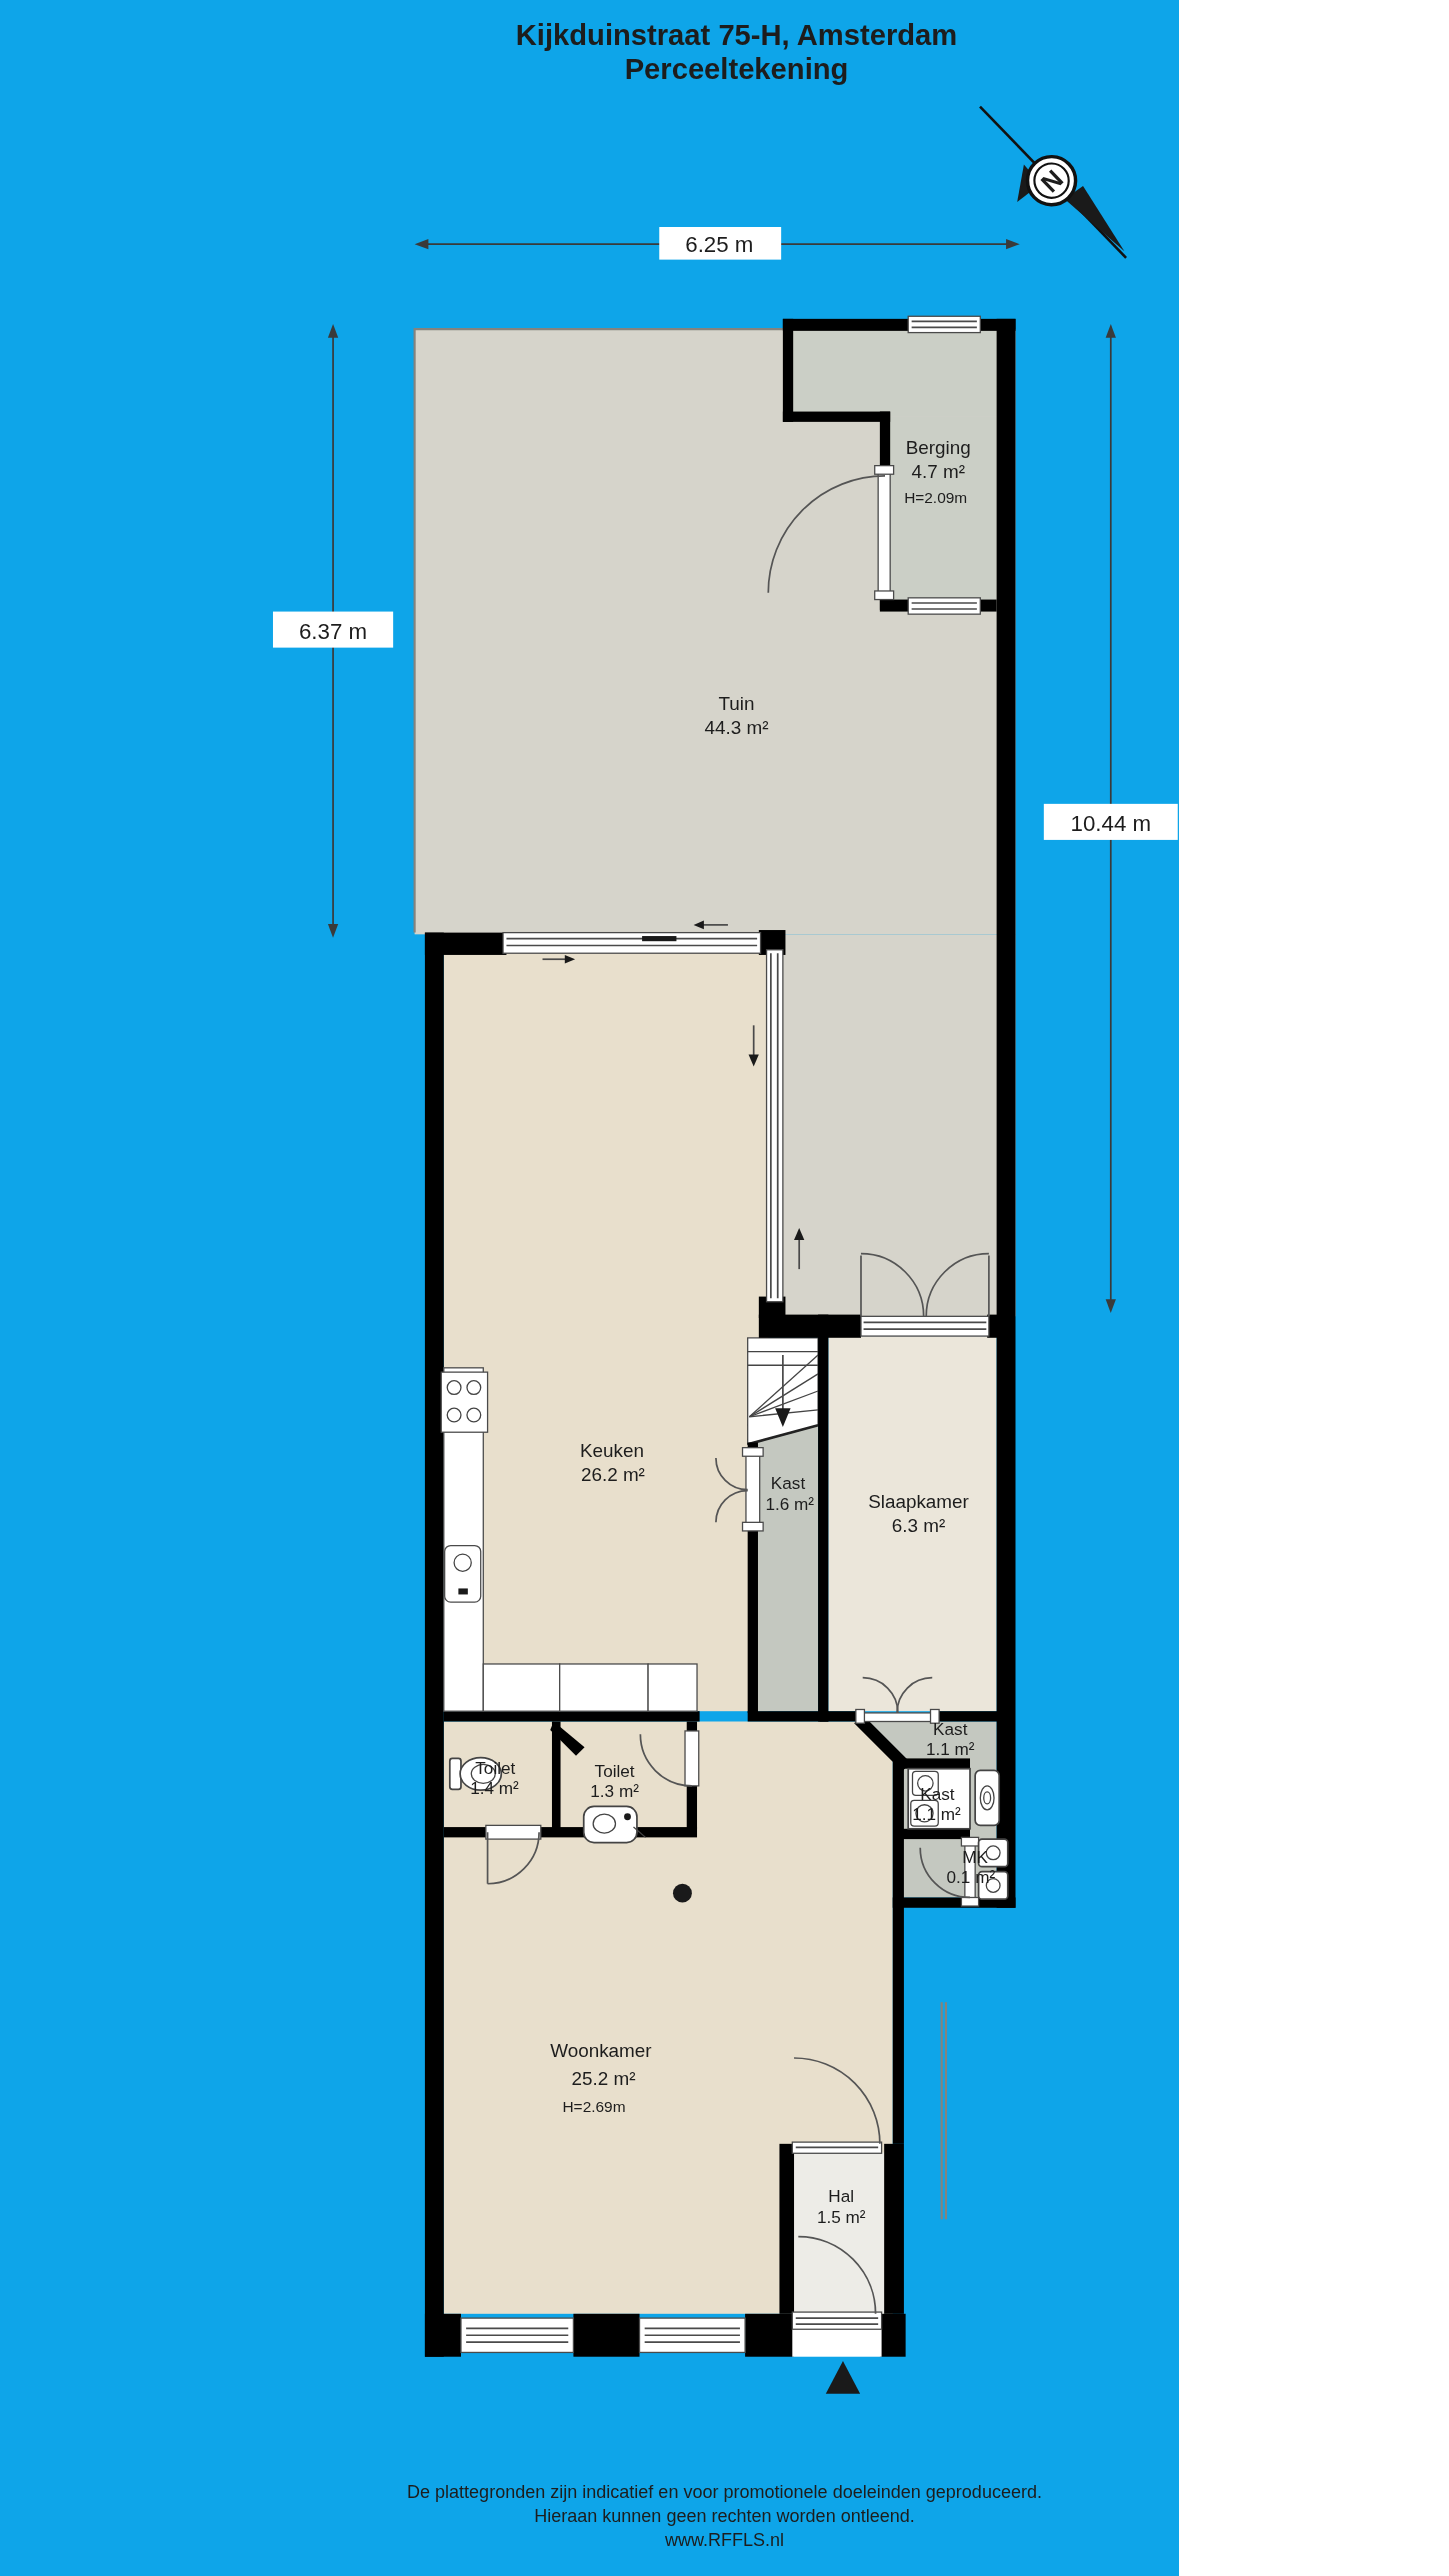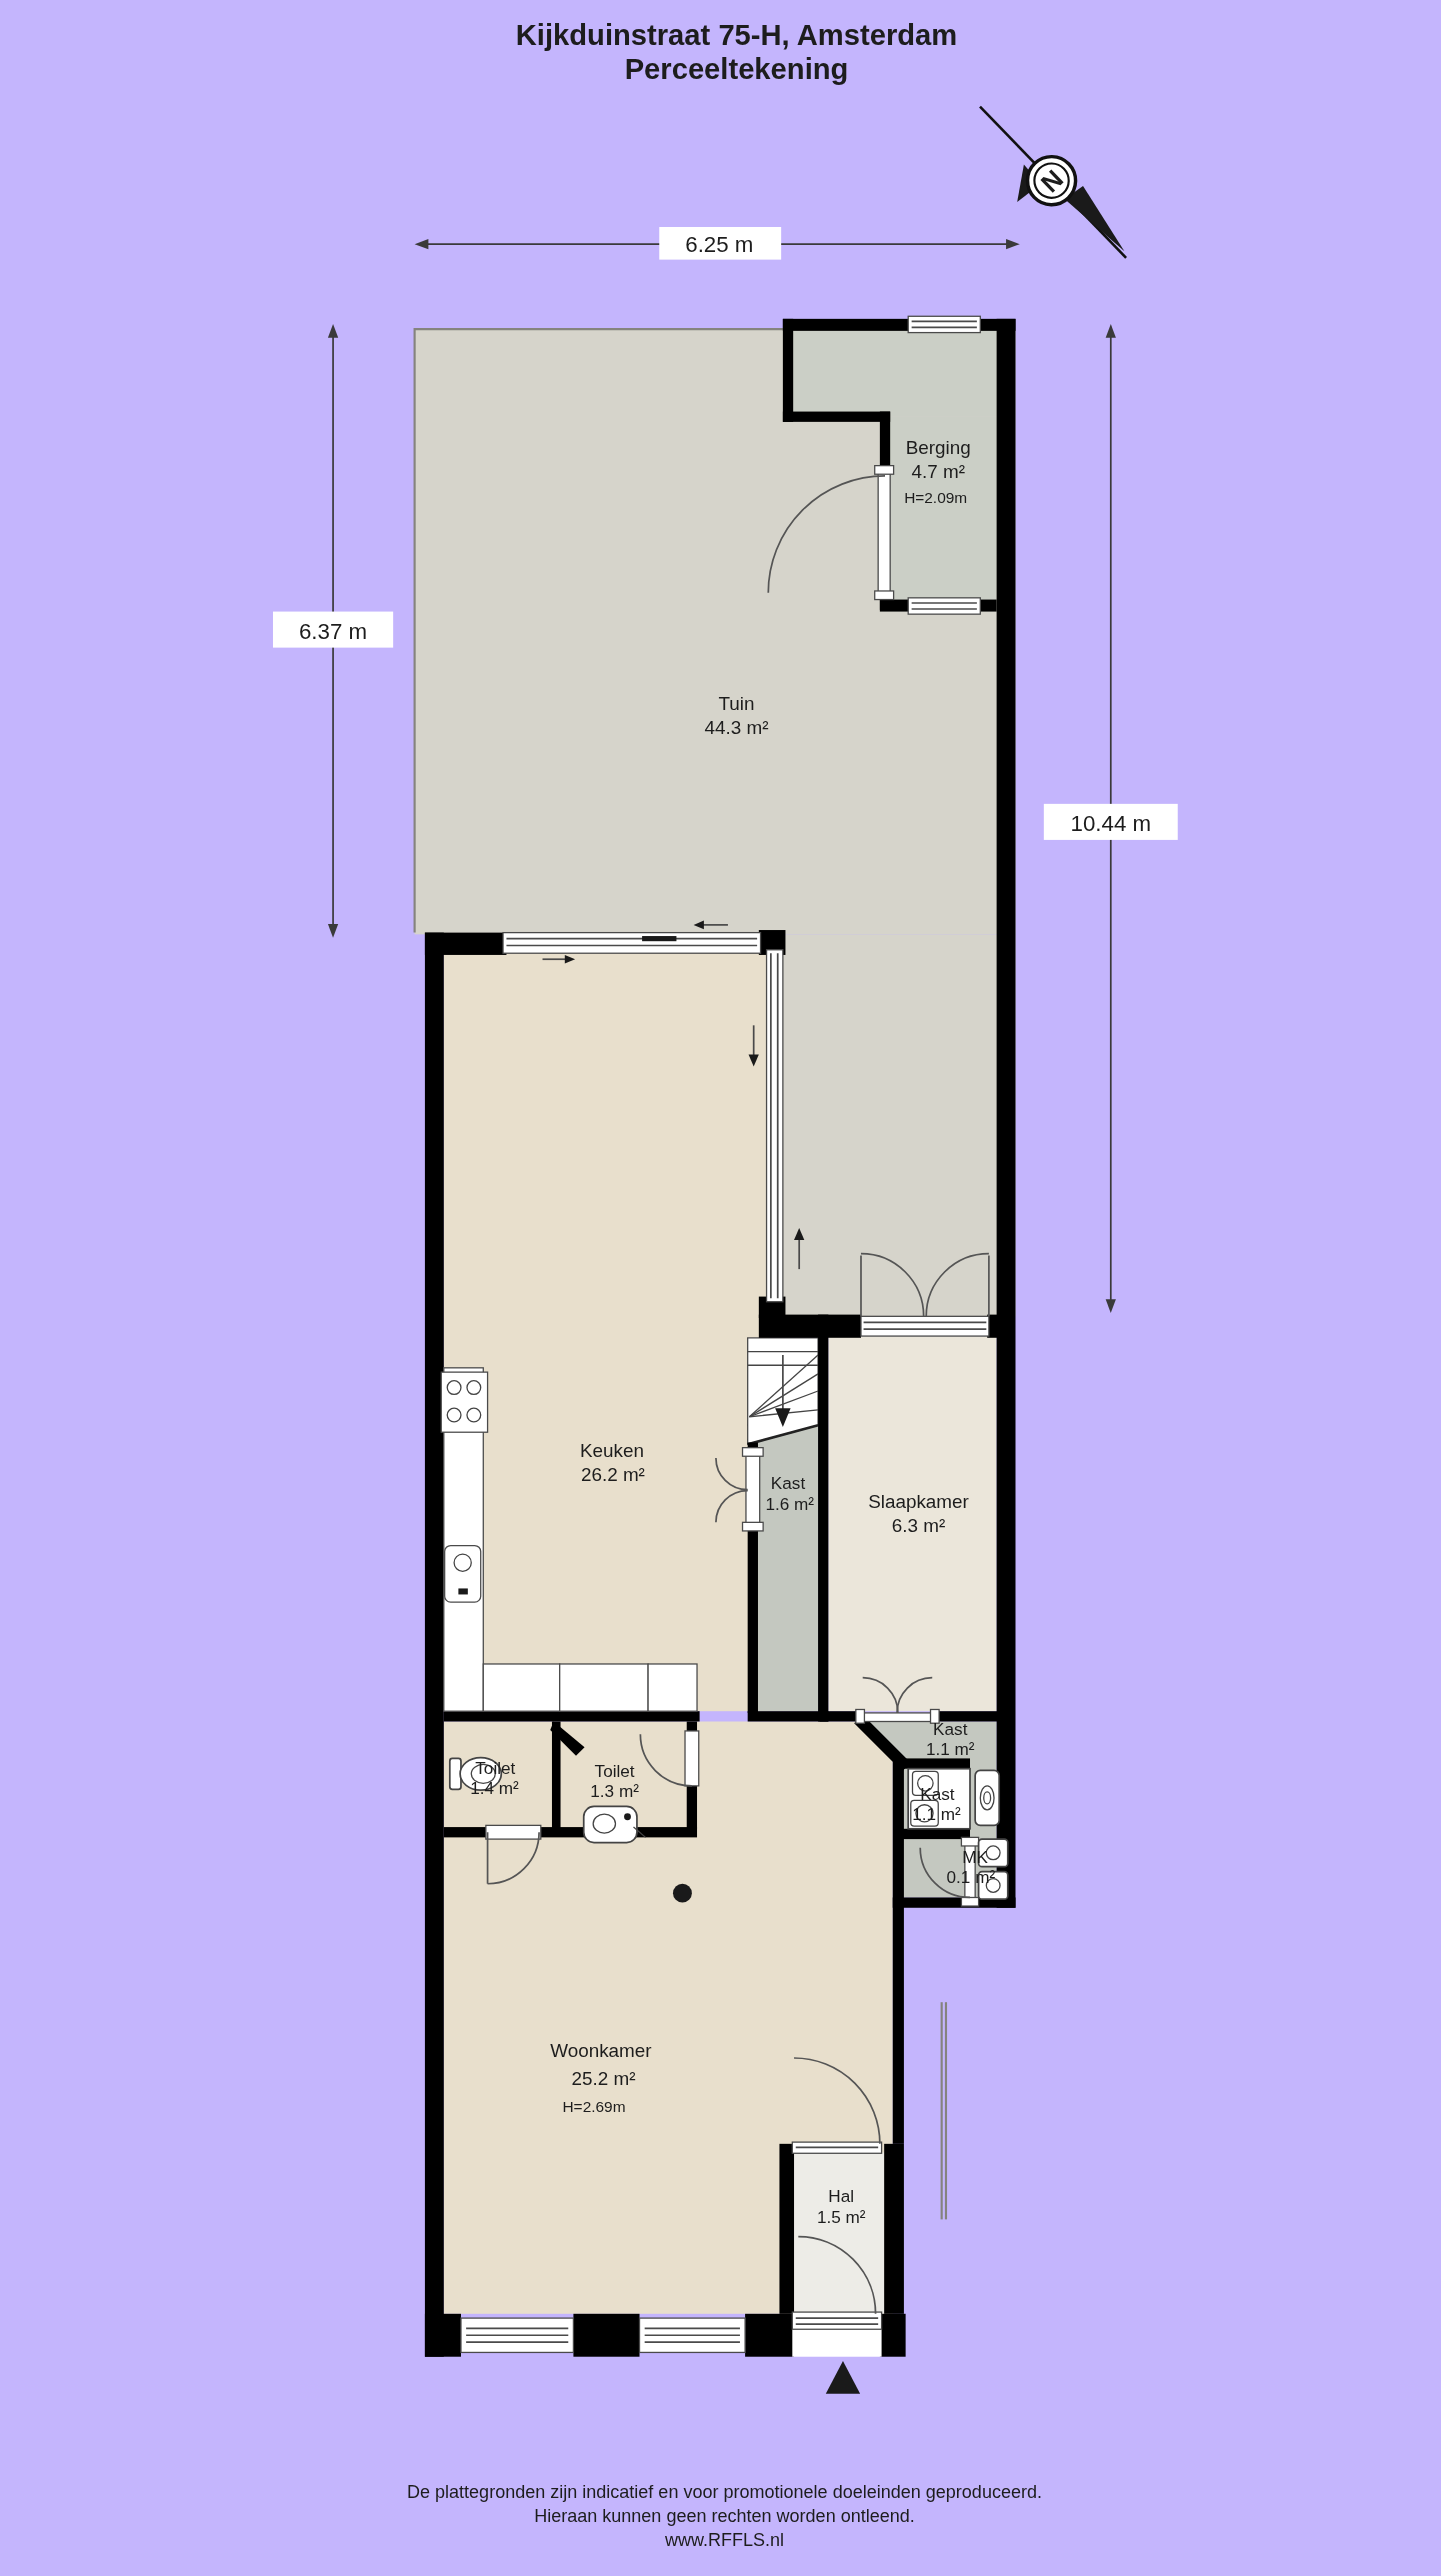--- a/index.html
+++ b/index.html
@@ -1,16 +1,16 @@
 <!DOCTYPE html>
 <html style="font-size:13.7px"><head>
 <meta charset="utf-8">
 <style>
   html,body{margin:0;padding:0;background:#ffffff;}
-  #stage{position:relative;width:1441px;height:2576px;background:#c4b5fd;overflow:hidden;}
+  #stage{position:relative;width:1179px;height:2576px;background:#0ea5e9;overflow:hidden;}
   svg{position:absolute;left:0;top:0;}
   .w{fill:#000000;}
   .tuin{fill:#d6d4cb;}
   .berg{fill:#cbcfc6;}
   .fb{fill:#e8dfcc;}
   .fc{fill:#ebe6da;}
   .fg{fill:#c4c8c0;}
   .fh{fill:#edece7;}
   .wht{fill:#ffffff;}
   .frame{fill:#ffffff;stroke:#4a4a4a;stroke-width:1.5;}

